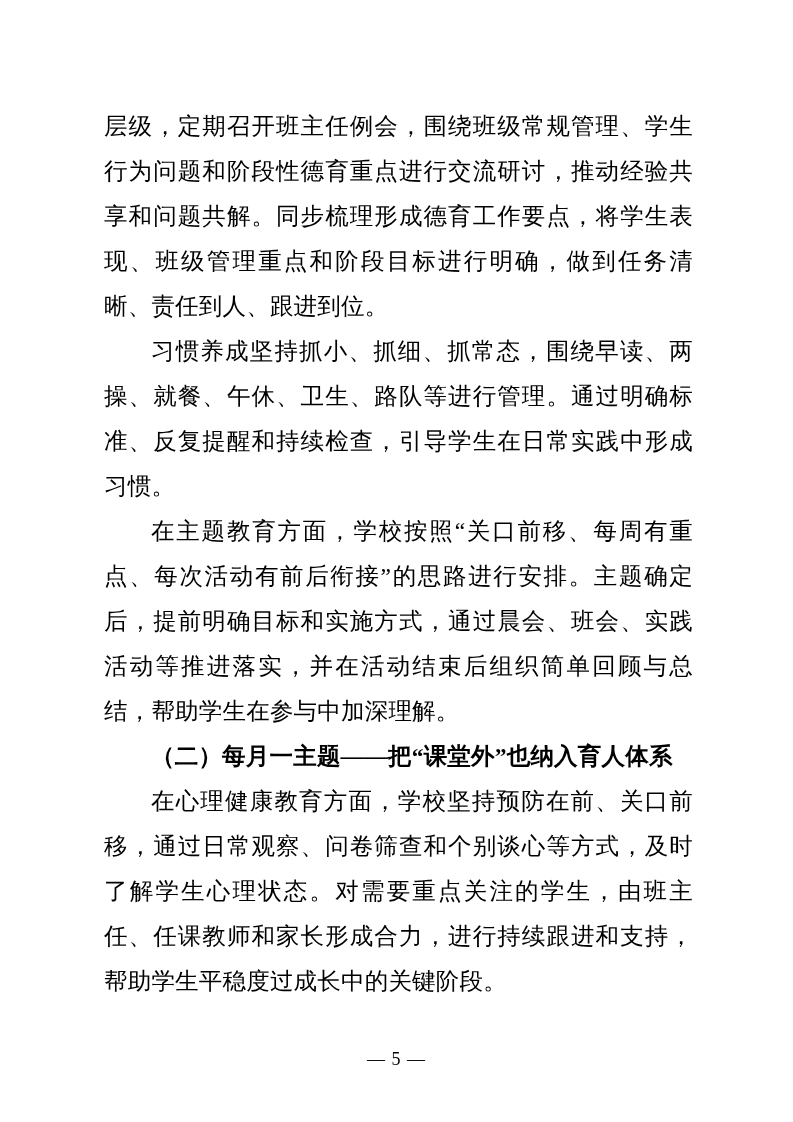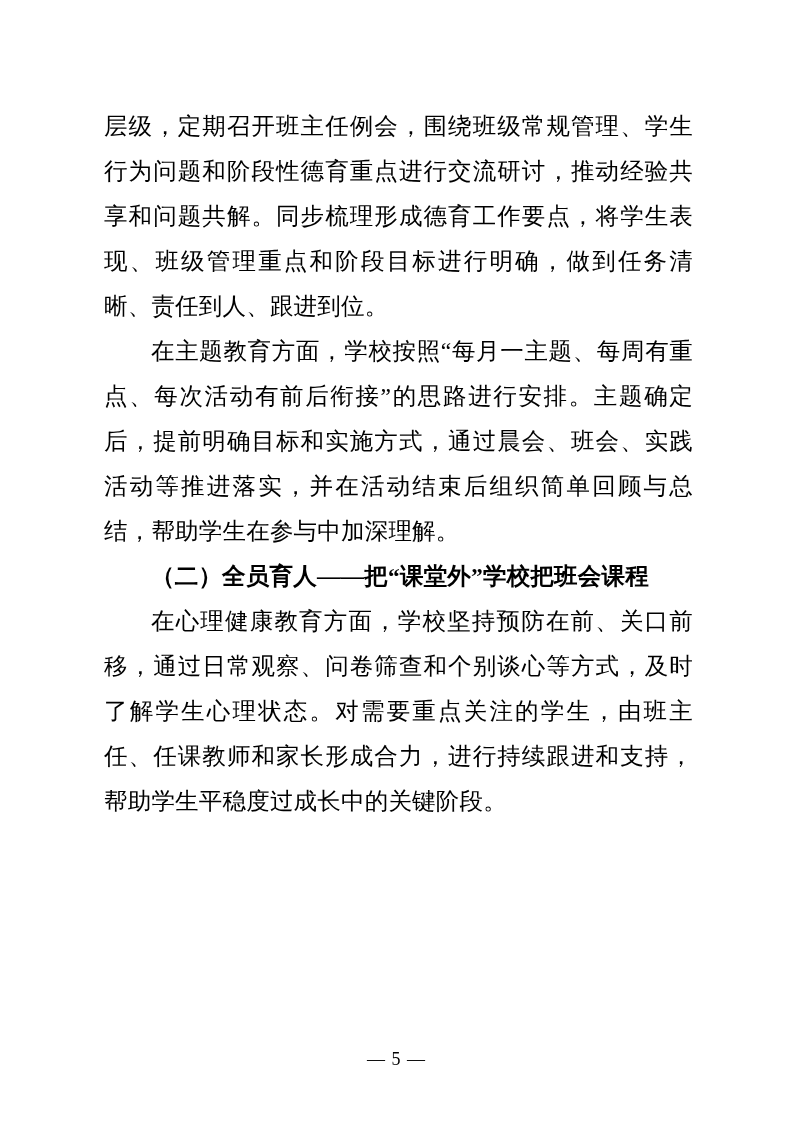--- a/index.html
+++ b/index.html
@@ -57,22 +57,23 @@
     color: #000000;
     letter-spacing: 1px;
   }
 </style>
 </head>
 <body>
 
 <div class="page">
   <div class="body-text">
     <p class="para no-indent">层级，定期召开班主任例会，围绕班级常规管理、学生行为问题和阶段性德育重点进行交流研讨，推动经验共享和问题共解。同步梳理形成德育工作要点，将学生表现、班级管理重点和阶段目标进行明确，做到任务清晰、责任到人、跟进到位。</p>
-    <p class="para">在主题教育方面，学校按照“每月一主题、每周有重点、每次活动有前后衔接”的思路进行安排。主题确定后，提前明确目标和实施方式，通过晨会、班会、实践活动等推进落实，并在活动结束后组织简单回顾与总结，帮助学生在参与中加深理解。</p>
-    <p class="heading">（二）全员育人——把“课堂外”学校把班会课程</p>
+    <p class="para">习惯养成坚持抓小、抓细、抓常态，围绕早读、两操、就餐、午休、卫生、路队等进行管理。通过明确标准、反复提醒和持续检查，引导学生在日常实践中形成习惯。</p>
+    <p class="para">在主题教育方面，学校按照“关口前移、每周有重点、每次活动有前后衔接”的思路进行安排。主题确定后，提前明确目标和实施方式，通过晨会、班会、实践活动等推进落实，并在活动结束后组织简单回顾与总结，帮助学生在参与中加深理解。</p>
+    <p class="heading">（二）每月一主题——把“课堂外”也纳入育人体系</p>
     <p class="para">在心理健康教育方面，学校坚持预防在前、关口前移，通过日常观察、问卷筛查和个别谈心等方式，及时了解学生心理状态。对需要重点关注的学生，由班主任、任课教师和家长形成合力，进行持续跟进和支持，帮助学生平稳度过成长中的关键阶段。</p>
 
   </div>
 </div>
 
 <div class="footer">
   <span>— 5 —</span>
 </div>
 
 </body></html>

